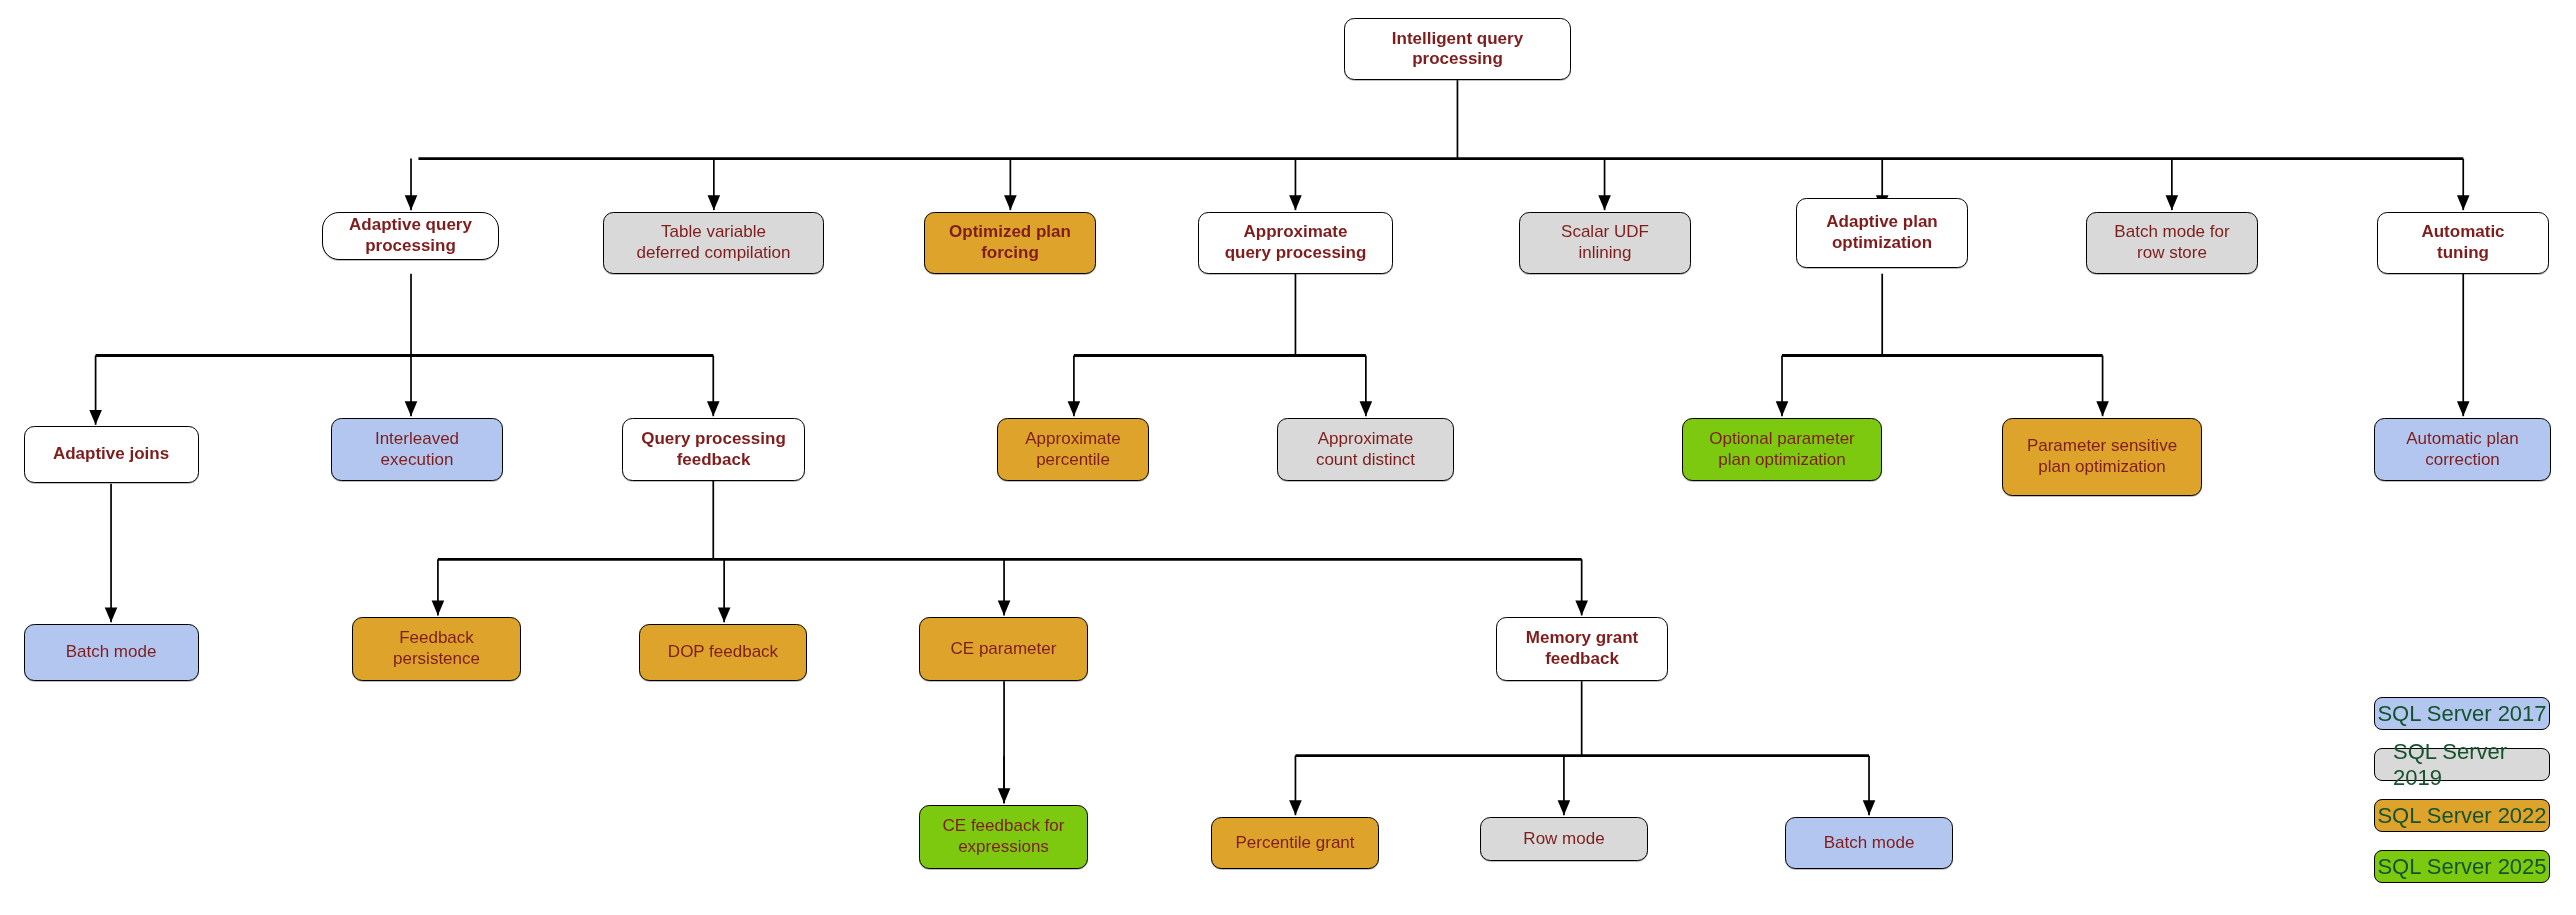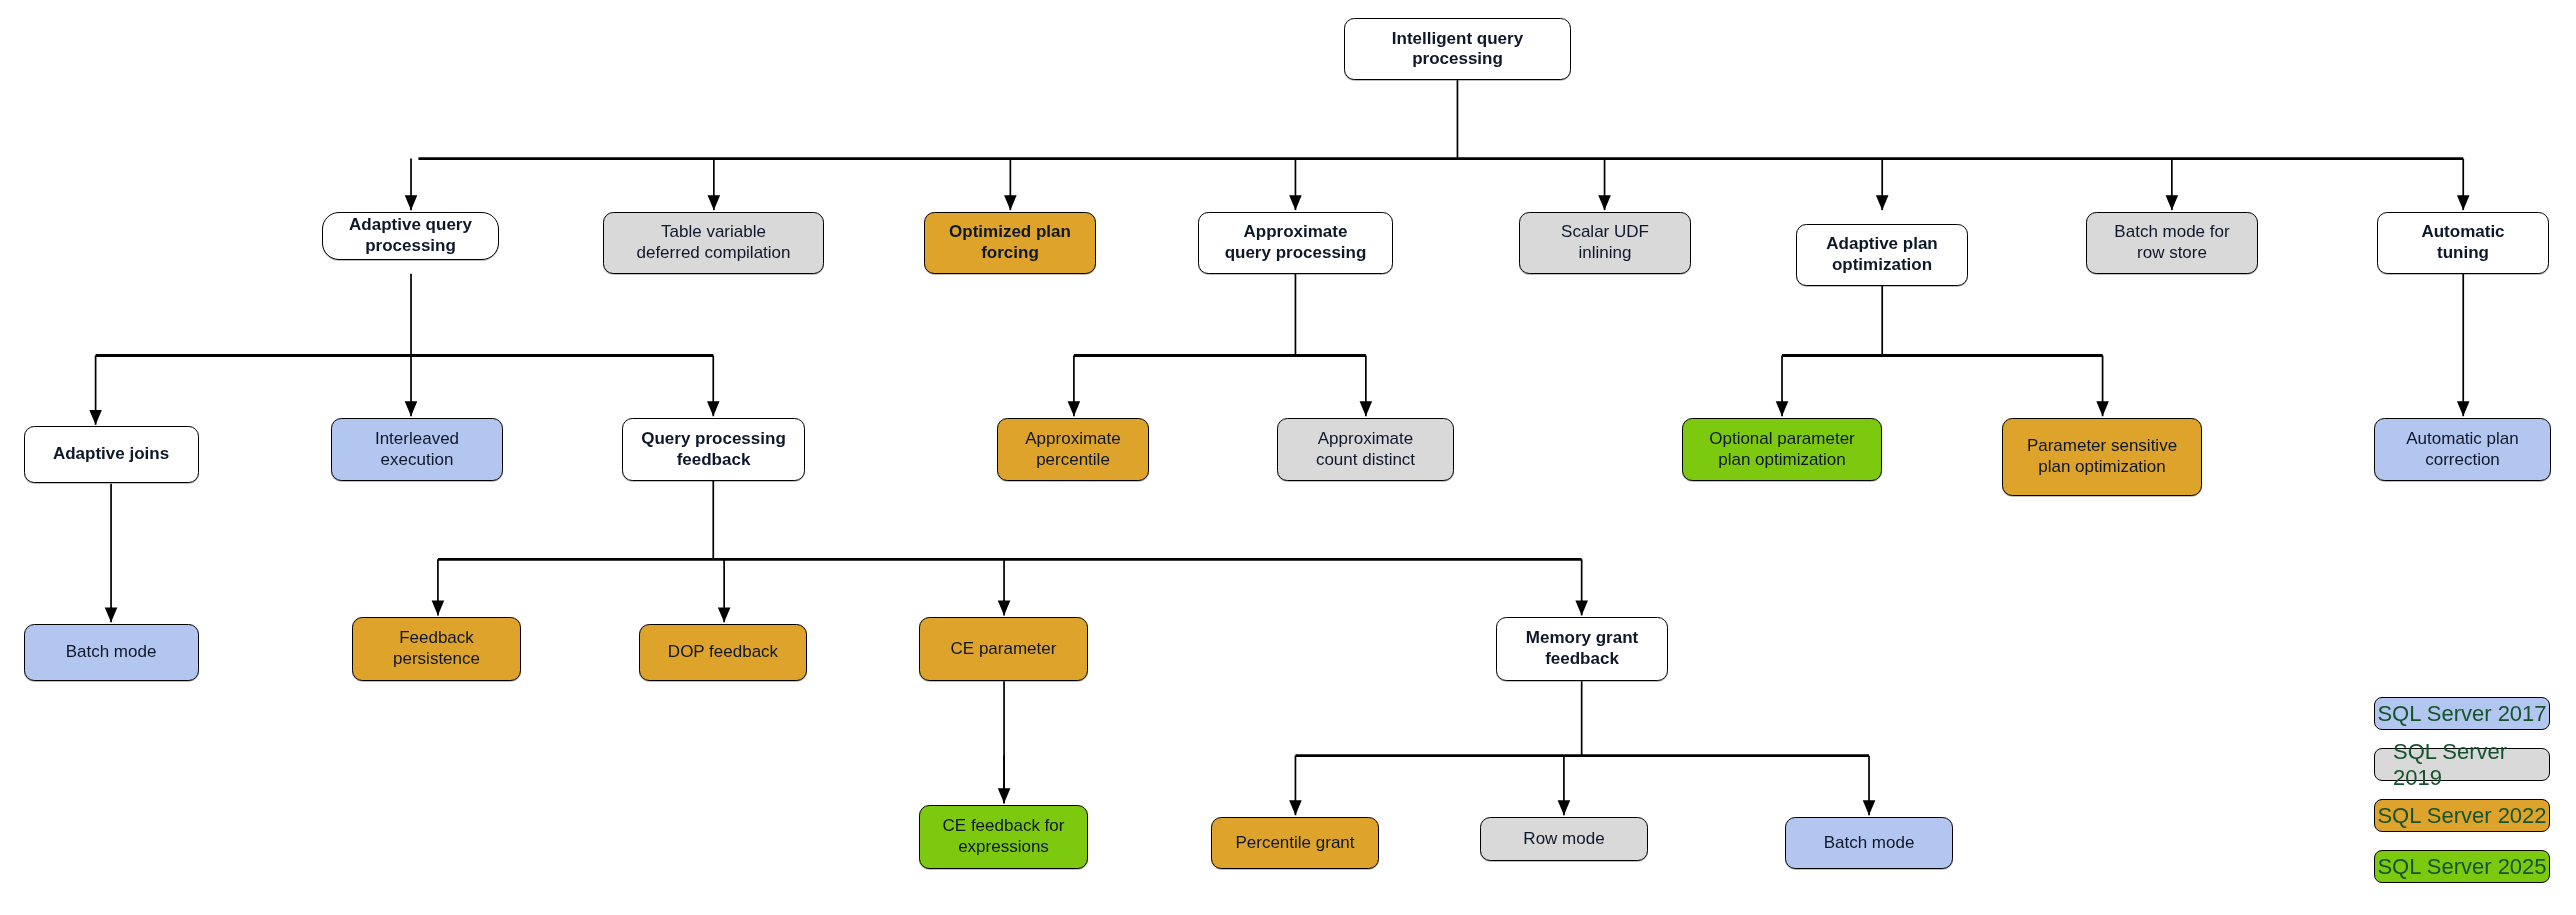--- a/index.html
+++ b/index.html
@@ -8,21 +8,21 @@
   svg#edges{position:absolute;left:0;top:0;width:2576px;height:916px;pointer-events:none;}
   .node{
     position:absolute;
     box-sizing:border-box;
     border:1.7px solid #000000;
     border-radius:10.3px;
     display:flex;
     align-items:center;
     justify-content:center;
     text-align:center;
-    color:#0f172a;
+    color:#7f1d1d;
     line-height:1.22;
     padding:0 5.7px;
     font-size:17px;
     white-space:pre-line;
     box-shadow:0 1.1px 0 rgba(0,0,0,0.25);
   }
   .node.fill-white{background:#ffffff;font-weight:bold;}
   .node.fill-gray{background:#d9d9d9;font-weight:normal;}
   .node.fill-gold{background:#dda32a;font-weight:normal;}
   .node.fill-blue{background:#b3c6ef;font-weight:normal;}
@@ -125,21 +125,21 @@
       <div class="node fill-white" style="left: 322px; top: 212px; width: 177px; height: 48px; border-radius: 17px;">Adaptive query
 processing</div>
       <div class="node fill-gray" style="left: 603px; top: 212px; width: 221px; height: 62px;">Table variable
 deferred compilation</div>
       <div class="node fill-gold" style="left: 924px; top: 212px; width: 172px; height: 62px; font-weight: bold;">Optimized plan
 forcing</div>
       <div class="node fill-white" style="left: 1198px; top: 212px; width: 195px; height: 62px;">Approximate
 query processing</div>
       <div class="node fill-gray" style="left: 1519px; top: 212px; width: 172px; height: 62px;">Scalar UDF
 inlining</div>
-      <div class="node fill-white" style="left: 1796px; top: 224px; width: 172px; height: 62px;">Adaptive plan
+      <div class="node fill-white" style="left: 1796px; top: 198px; width: 172px; height: 70px;">Adaptive plan
 optimization</div>
       <div class="node fill-gray" style="left: 2086px; top: 212px; width: 172px; height: 62px;">Batch mode for
 row store</div>
       <div class="node fill-white" style="left: 2377px; top: 212px; width: 172px; height: 62px;">Automatic
 tuning</div>
       <div class="node fill-white" style="left: 23.5px; top: 426px; width: 175px; height: 57px;">Adaptive joins</div>
       <div class="node fill-blue" style="left: 331px; top: 418px; width: 172px; height: 63px;">Interleaved
 execution</div>
       <div class="node fill-white" style="left: 622px; top: 418px; width: 183px; height: 63px;">Query processing
 feedback</div>

